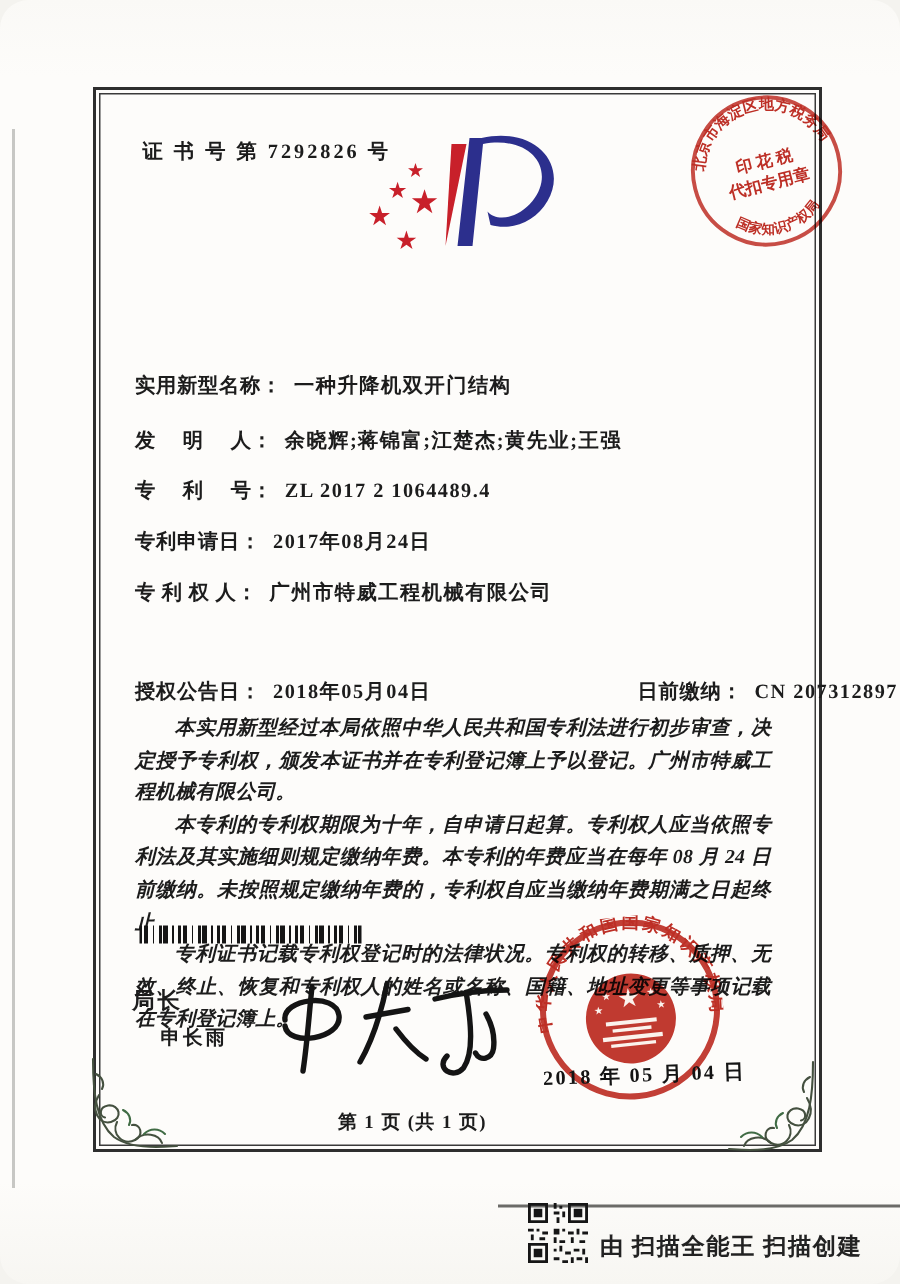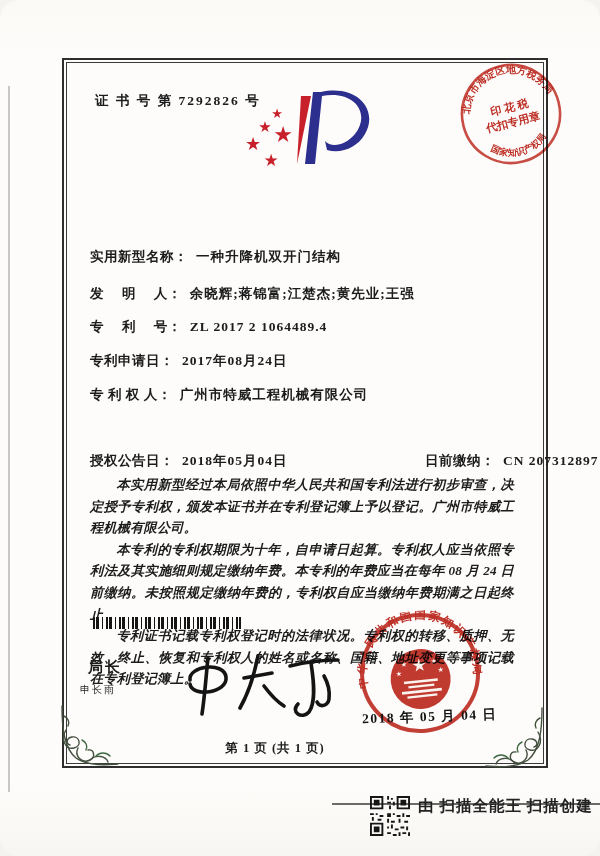--- a/index.html
+++ b/index.html
@@ -32,37 +32,37 @@
   .cell-right{position:absolute;left:335px;top:0;white-space:nowrap;}
 
   .paras{position:absolute;left:90px;top:474px;width:424px;}
   .paras p{margin:0;font-size:13.2px;line-height:21.6px;font-weight:600;font-style:italic;
     text-align:justify;text-indent:2em;letter-spacing:.2px;}
 
   .barcode{position:absolute;left:93px;top:617px;width:148px;height:12px;
     background:repeating-linear-gradient(90deg,#151515 0 2px,#fdfcfa 2px 3px,#151515 3px 6px,#fdfcfa 6px 9px,#151515 9px 10px,#fdfcfa 10px 13px);}
 
   .director-title{position:absolute;left:88px;top:658px;font-size:15px;font-weight:700;letter-spacing:2px;}
-  .director-name{position:absolute;left:80px;top:683px;font-size:10px;font-weight:400;letter-spacing:2px;}
+  .director-name{position:absolute;left:107px;top:683px;font-size:13px;font-weight:700;letter-spacing:2px;}
   .signature{position:absolute;left:178px;top:644px;width:180px;height:84px;}
 
   .seal{position:absolute;mix-blend-mode:multiply;}
   .seal-top{left:458px;top:61px;width:106px;height:106px;transform:rotate(-14deg);}
   .seal-bottom{left:358px;top:611px;width:124px;height:124px;transform:rotate(-6deg);}
   .seal-date{position:absolute;left:362px;top:707px;width:190px;font-size:13.5px;font-weight:700;
     letter-spacing:1.5px;color:#141414;transform:rotate(-2deg);}
 
   .page-info{position:absolute;left:62px;top:740px;width:426px;text-align:center;
     font-size:12.5px;font-weight:600;letter-spacing:1px;}
 
   .ornament{position:absolute;width:64px;height:64px;}
   .orn-left{left:56px;top:704px;}
   .orn-right{left:484px;top:706px;transform:scaleX(-1);}
 
-  .scan-footer{position:absolute;left:370px;top:796px;height:46px;display:flex;align-items:flex-start;gap:8px;}
+  .scan-footer{position:absolute;left:352px;top:796px;height:46px;display:flex;align-items:flex-end;gap:8px;}
   .qr{width:40px;height:40px;}
   .scan-text{font-size:15.5px;font-weight:600;color:#222;letter-spacing:1px;white-space:nowrap;}
 </style>
 </head>
 <body>
 
 <div class="page">
 
   <div class="page-edge-left"></div>
   <div class="frame"></div>

